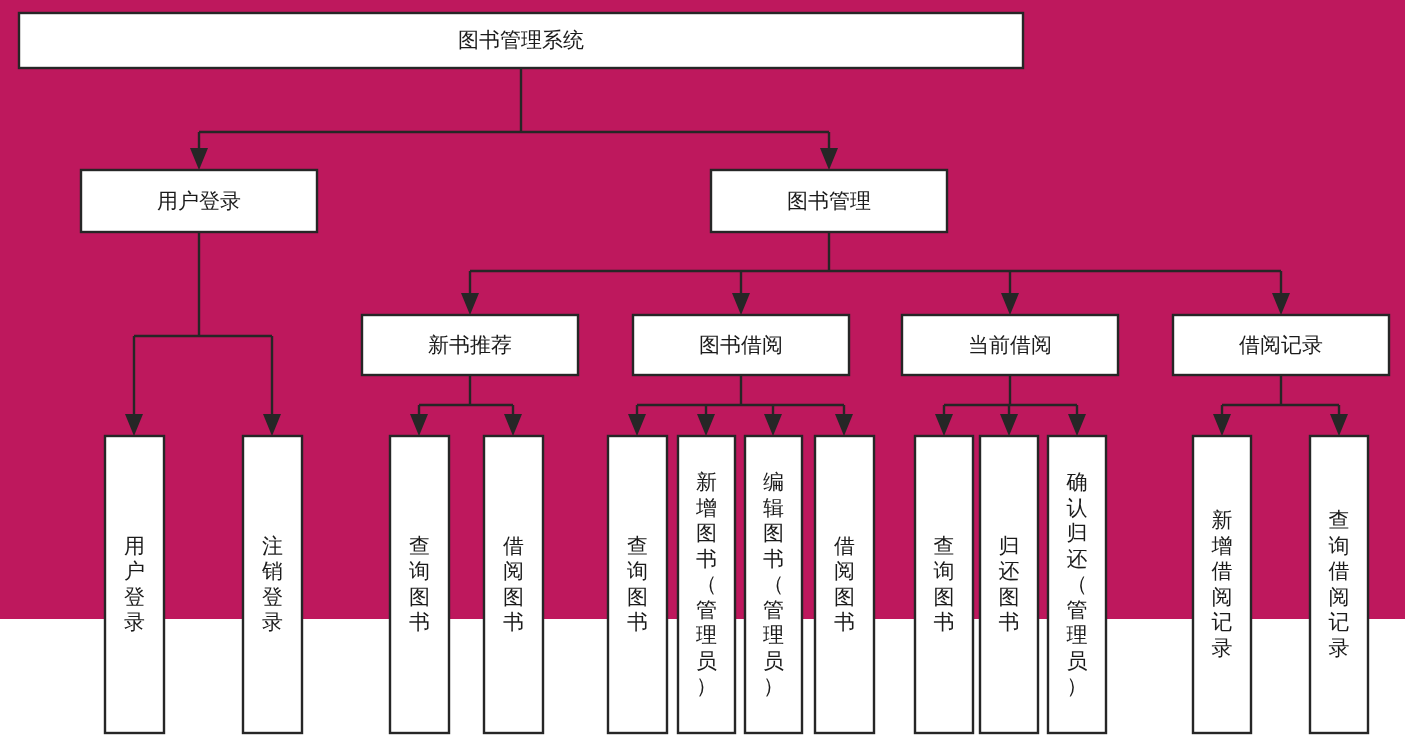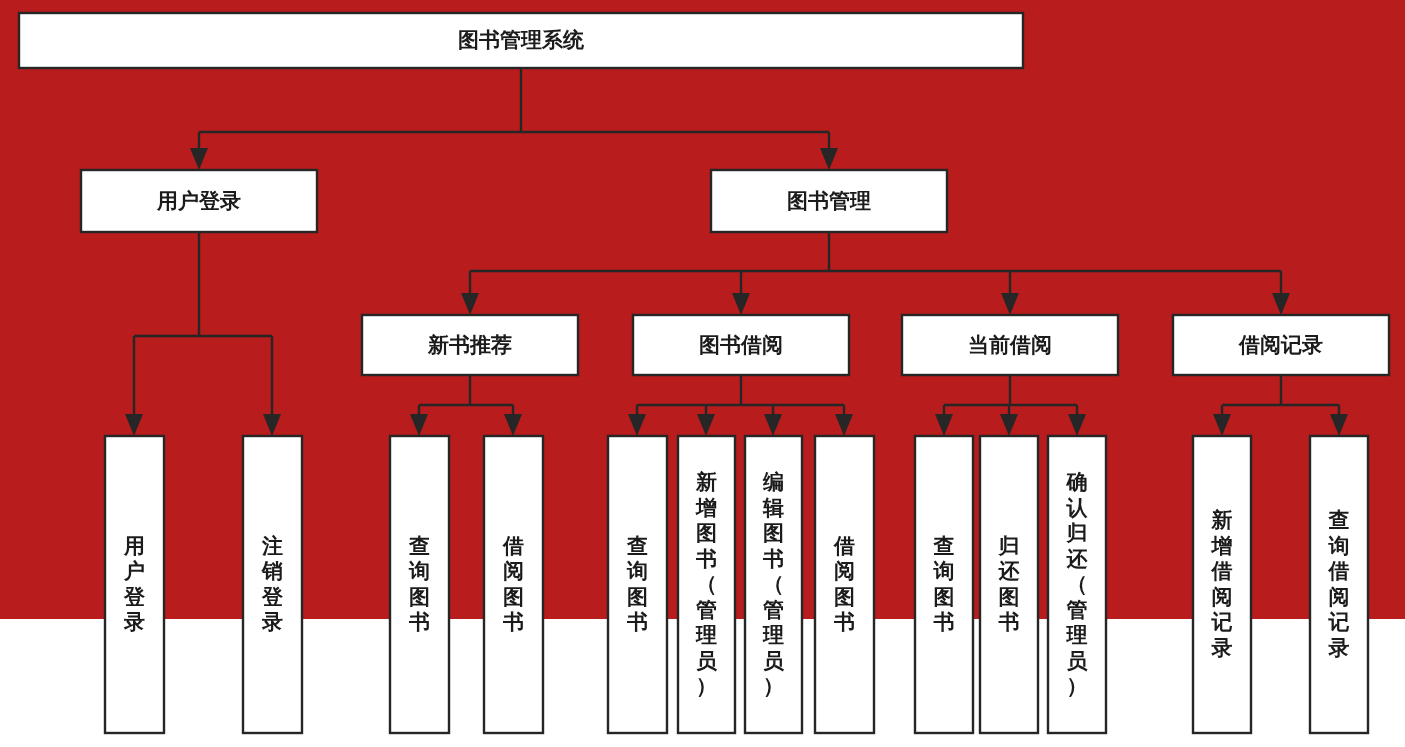--- a/index.html
+++ b/index.html
@@ -11,22 +11,21 @@
   body {
     width: 1405px;
     height: 747px;
     font-family: "Liberation Sans", "DejaVu Sans", sans-serif;
     overflow: hidden;
   }
   #diagram-root {
     position: relative;
     width: 1405px;
     height: 619px;
-    background: #b91c1c;
-    font-weight: bold;
+    background: #be185d;
   }
   svg.diagram {
     position: absolute;
     left: 0;
     top: 0;
     width: 1405px;
     height: 747px;
     display: block;
   }
   .node-box {

